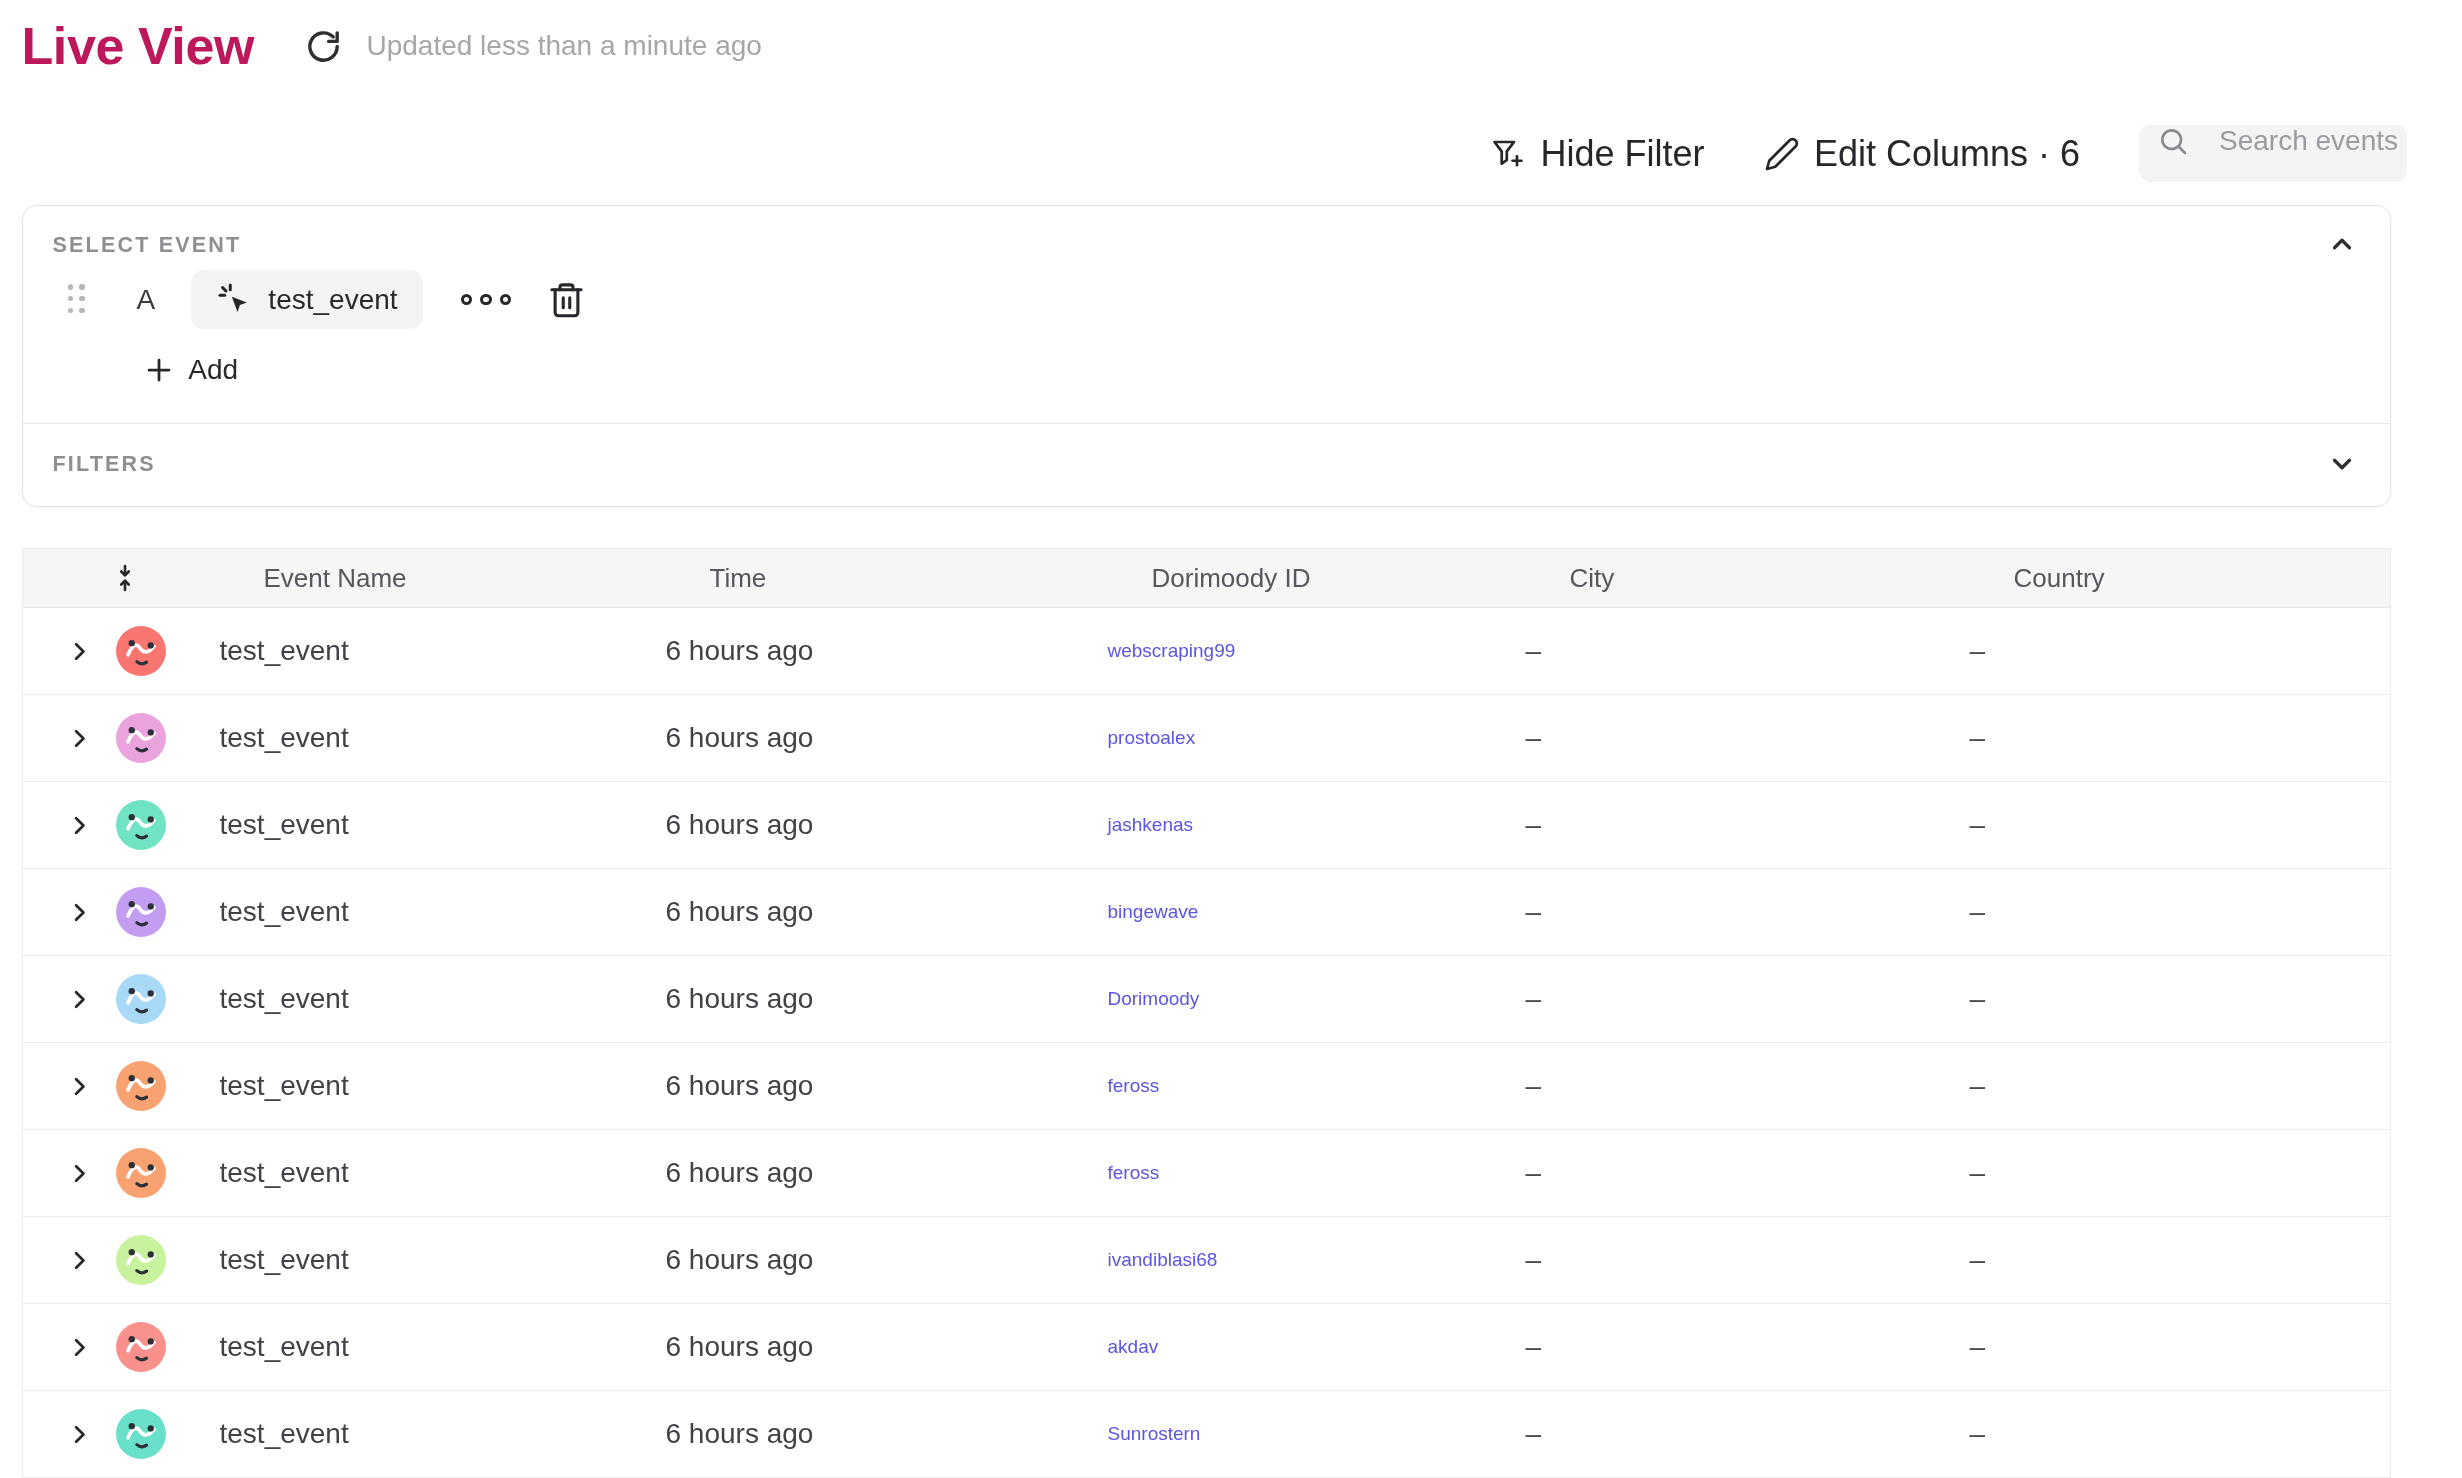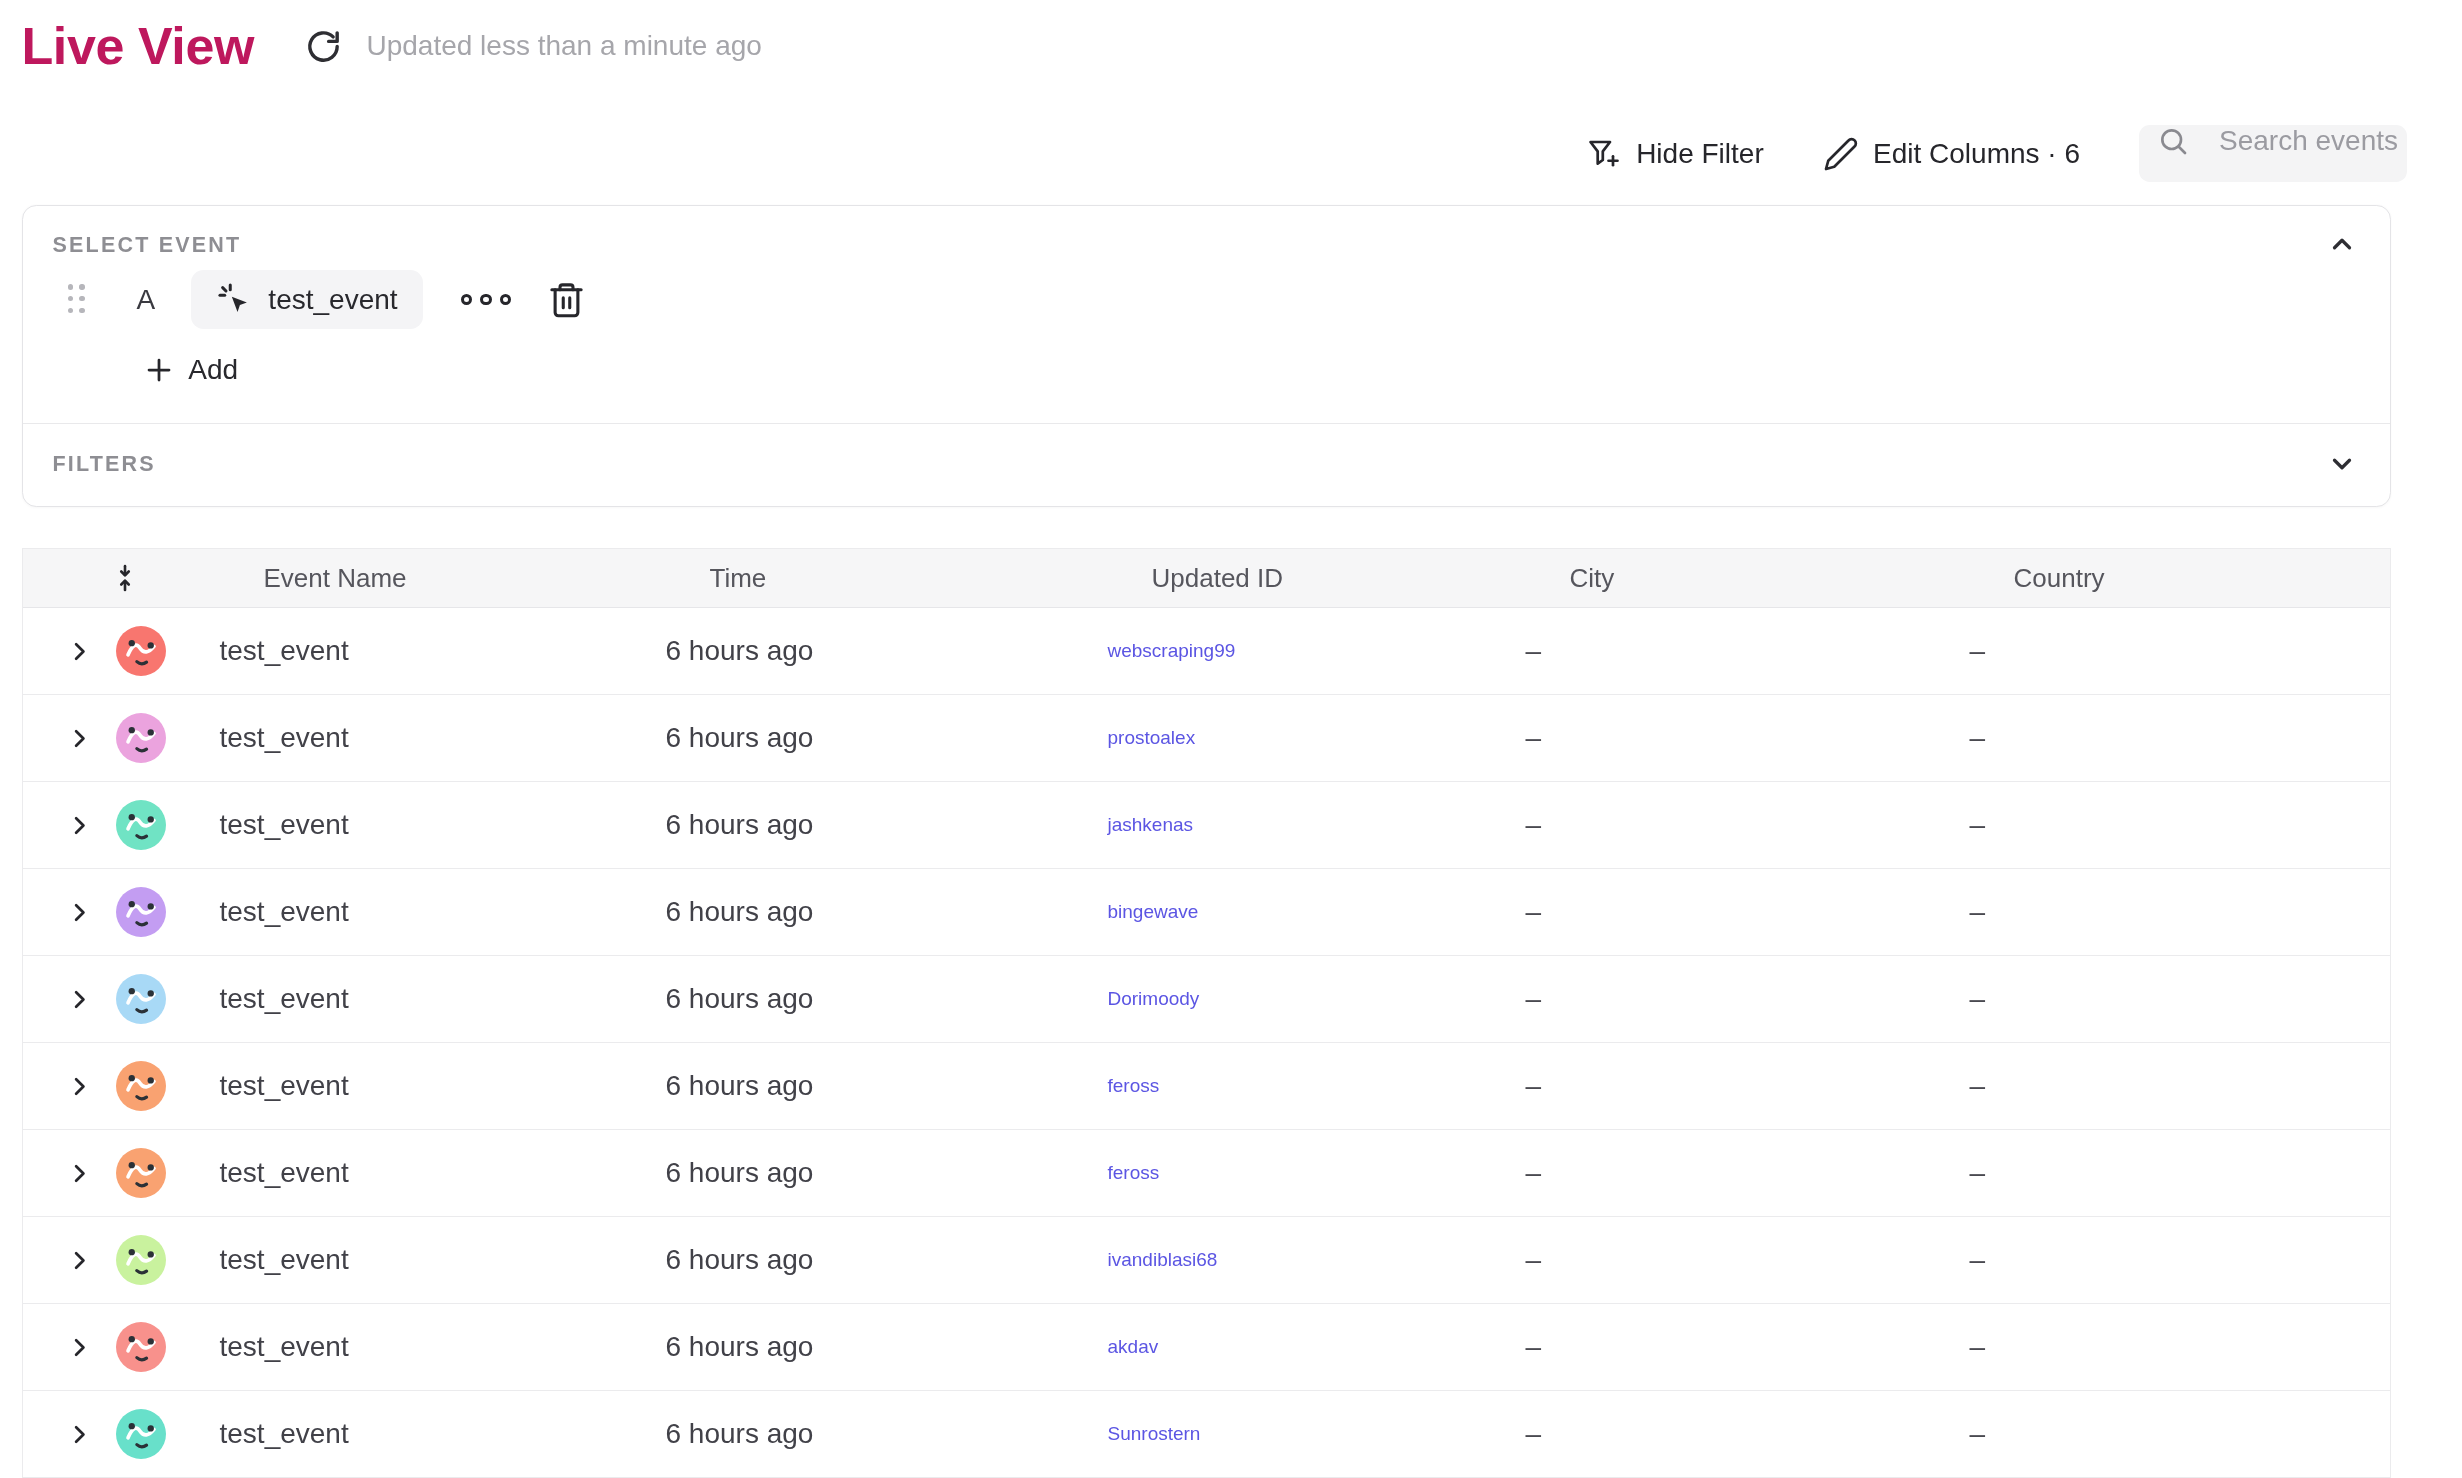--- a/index.html
+++ b/index.html
@@ -8,21 +8,21 @@
 
   
   .title-row { position:absolute; top:16px; left:21.5px; display:flex; align-items:center; }
   .page-title { font-size:52px; font-weight:700; color:#be185d; letter-spacing:-0.4px; }
   .refresh-btn { margin-left:48px; width:43px; height:43px; display:flex; align-items:center;
                  justify-content:center; cursor:pointer; color:#2e2e33; }
   .updated-text { margin-left:21.5px; font-size:28px; color:#a6a6ab; }
 
   
   .toolbar { position:absolute; top:125px; right:55px; display:flex; align-items:center; }
-  .tool-btn { display:flex; align-items:center; gap:14.3px; font-size:28px; font-weight:500;
+  .tool-btn { display:flex; align-items:center; gap:14.3px; font-size:36px; font-weight:500;
               color:#26262b; cursor:pointer; margin-right:59px; }
   .tool-btn .ticon { width:36px; height:36px; color:#26262b; }
   .search-box { display:flex; align-items:flex-start; width:268px; height:57px; background:#f4f4f5;
                 border-radius:10.7px; padding:0 18px; gap:30px; }
   .search-box input { border:none; outline:none; background:transparent; font-size:28px;
                       color:#3f3f45; width:206px; font-family:inherit; }
   .search-box input::placeholder { color:#9b9ba1; }
   .search-icon { width:32px; height:32px; color:#8a8a90; flex:0 0 auto; }
 
   
@@ -174,21 +174,21 @@
     <div class="th th-controls">
       <svg class="collapse-all-icon" viewBox="0 0 24 24" fill="none" stroke="currentColor" stroke-width="2.1" stroke-linecap="round" stroke-linejoin="round">
           <path d="M12 2.5v7"></path>
           <path d="M9 6.8l3 3 3-3"></path>
           <path d="M12 21.5v-7"></path>
           <path d="M9 17.2l3-3 3 3"></path>
         </svg>
     </div>
     <div class="th">Event Name</div>
     <div class="th">Time</div>
-    <div class="th">Updated ID</div>
+    <div class="th">Dorimoody ID</div>
     <div class="th">City</div>
     <div class="th">Country</div>
   </div>
   <div id="table-body">
   <div class="trow">
     <div class="cell-controls">
       <svg class="row-chevron" viewBox="0 0 24 24" fill="none" stroke="currentColor" stroke-width="2.4" stroke-linecap="round" stroke-linejoin="round">
             <path d="M9 5.5l6.5 6.5L9 18.5"></path>
           </svg>
       <svg class="avatar" viewBox="0 0 54 54">

